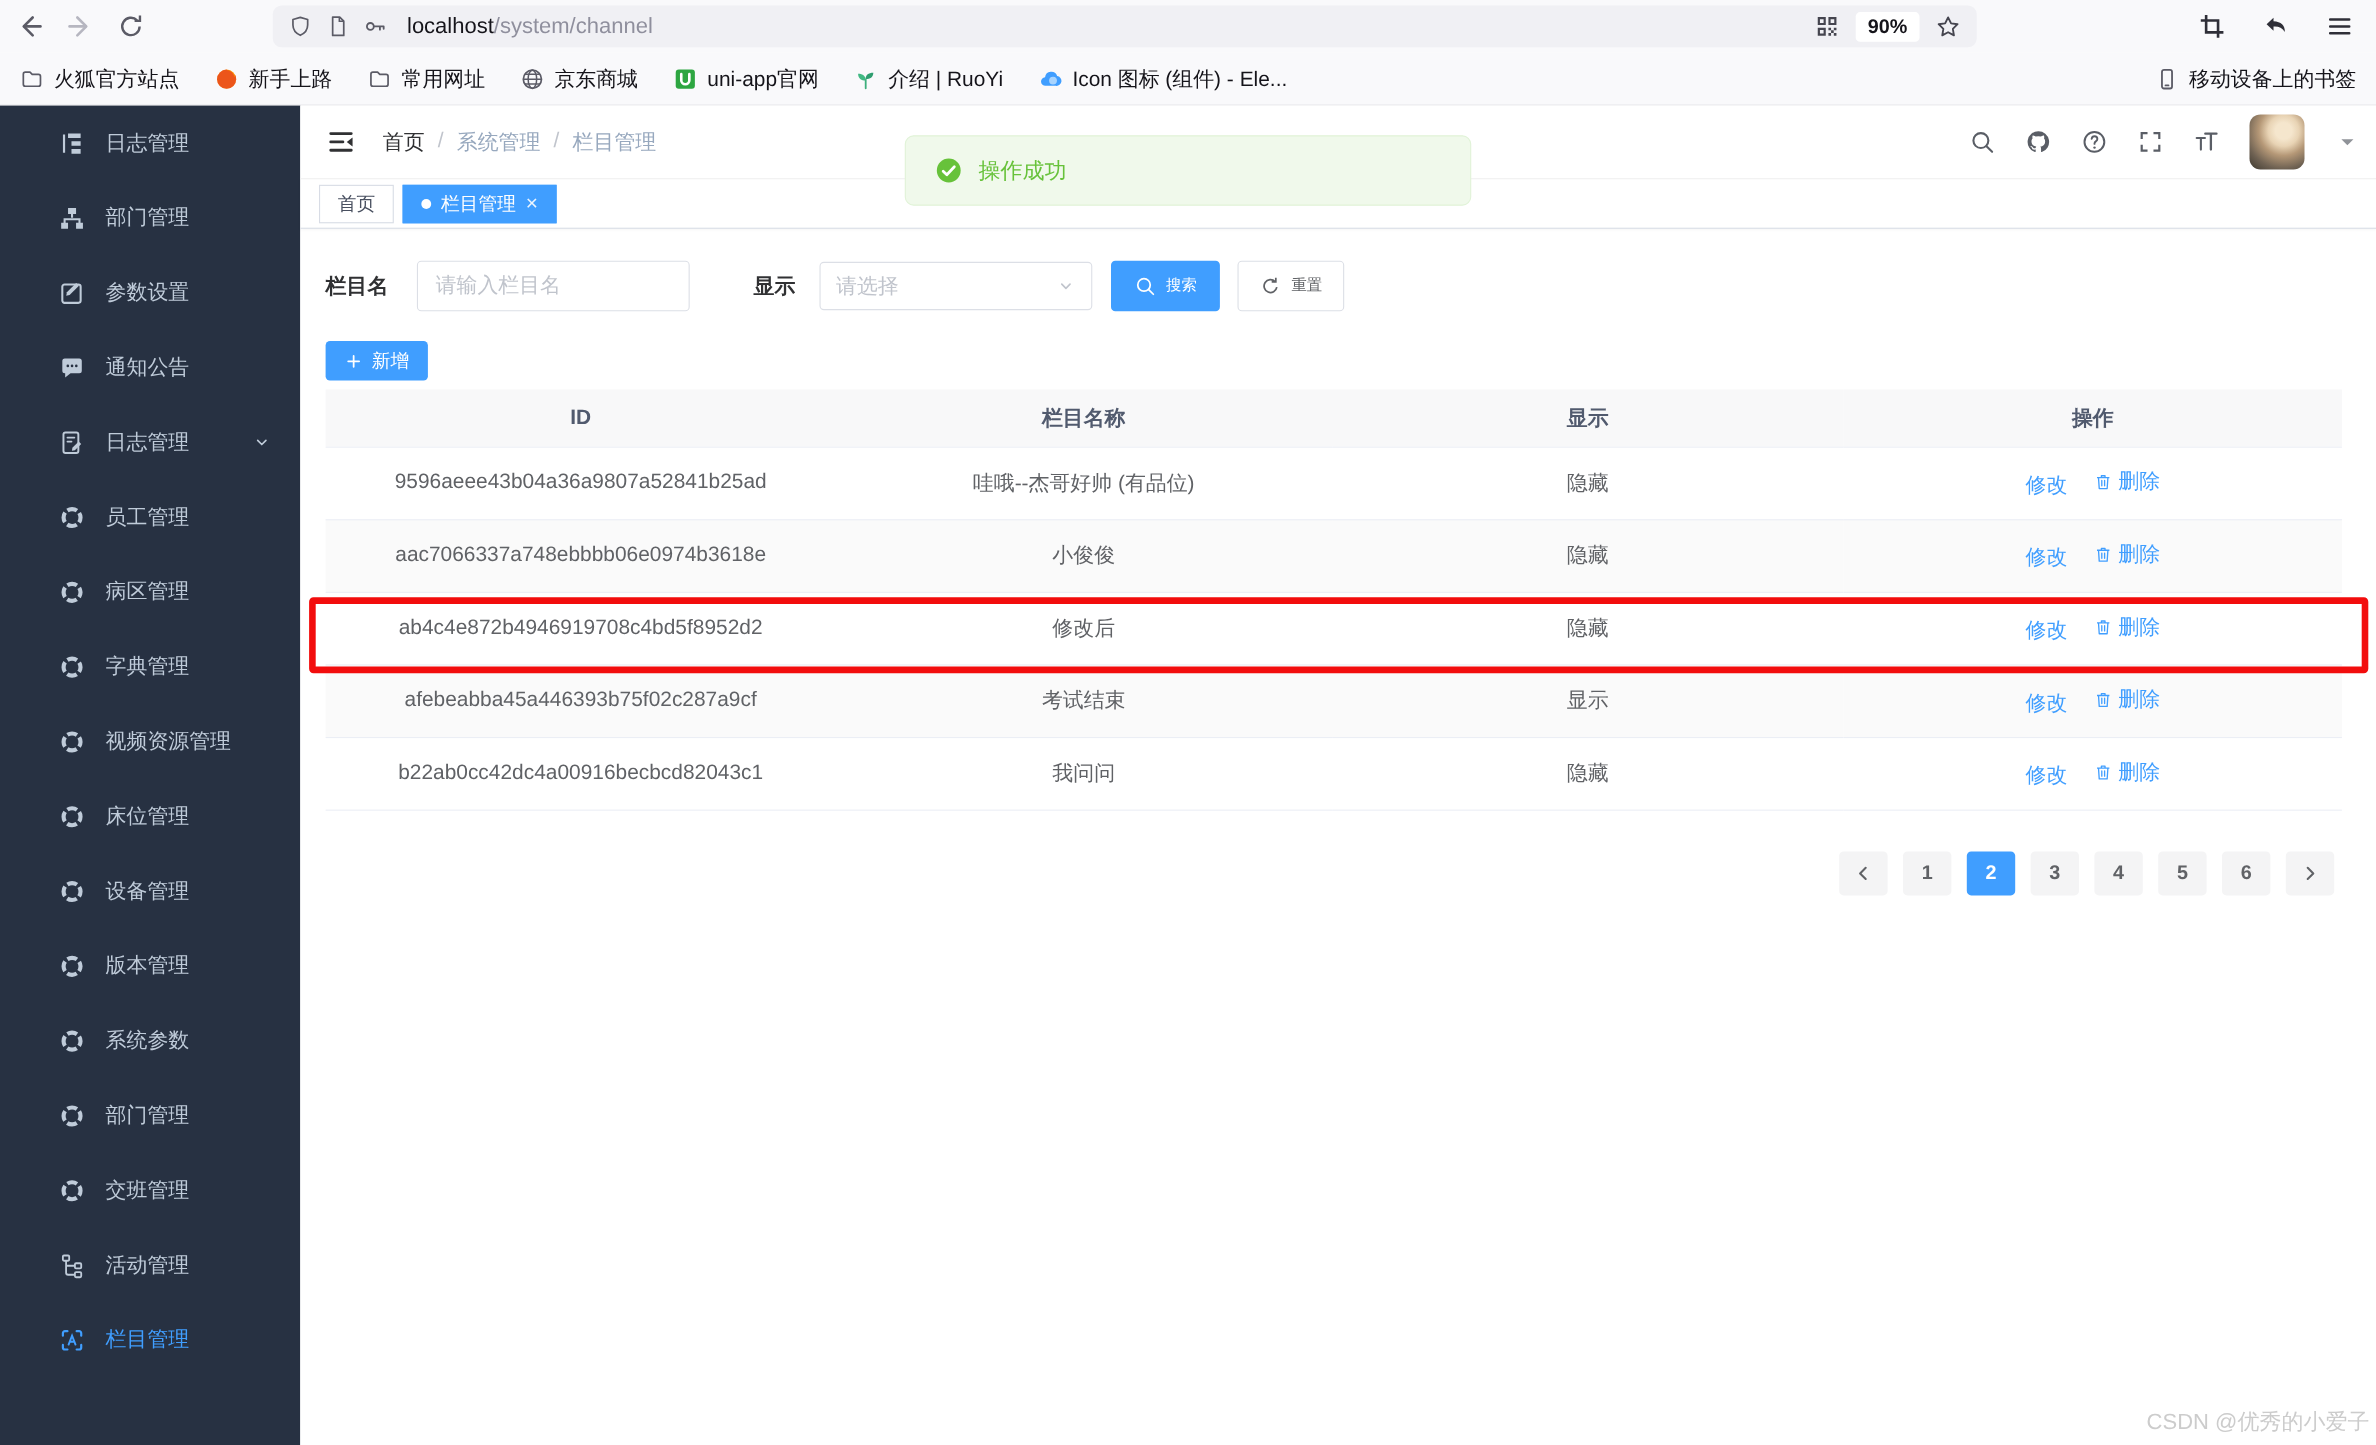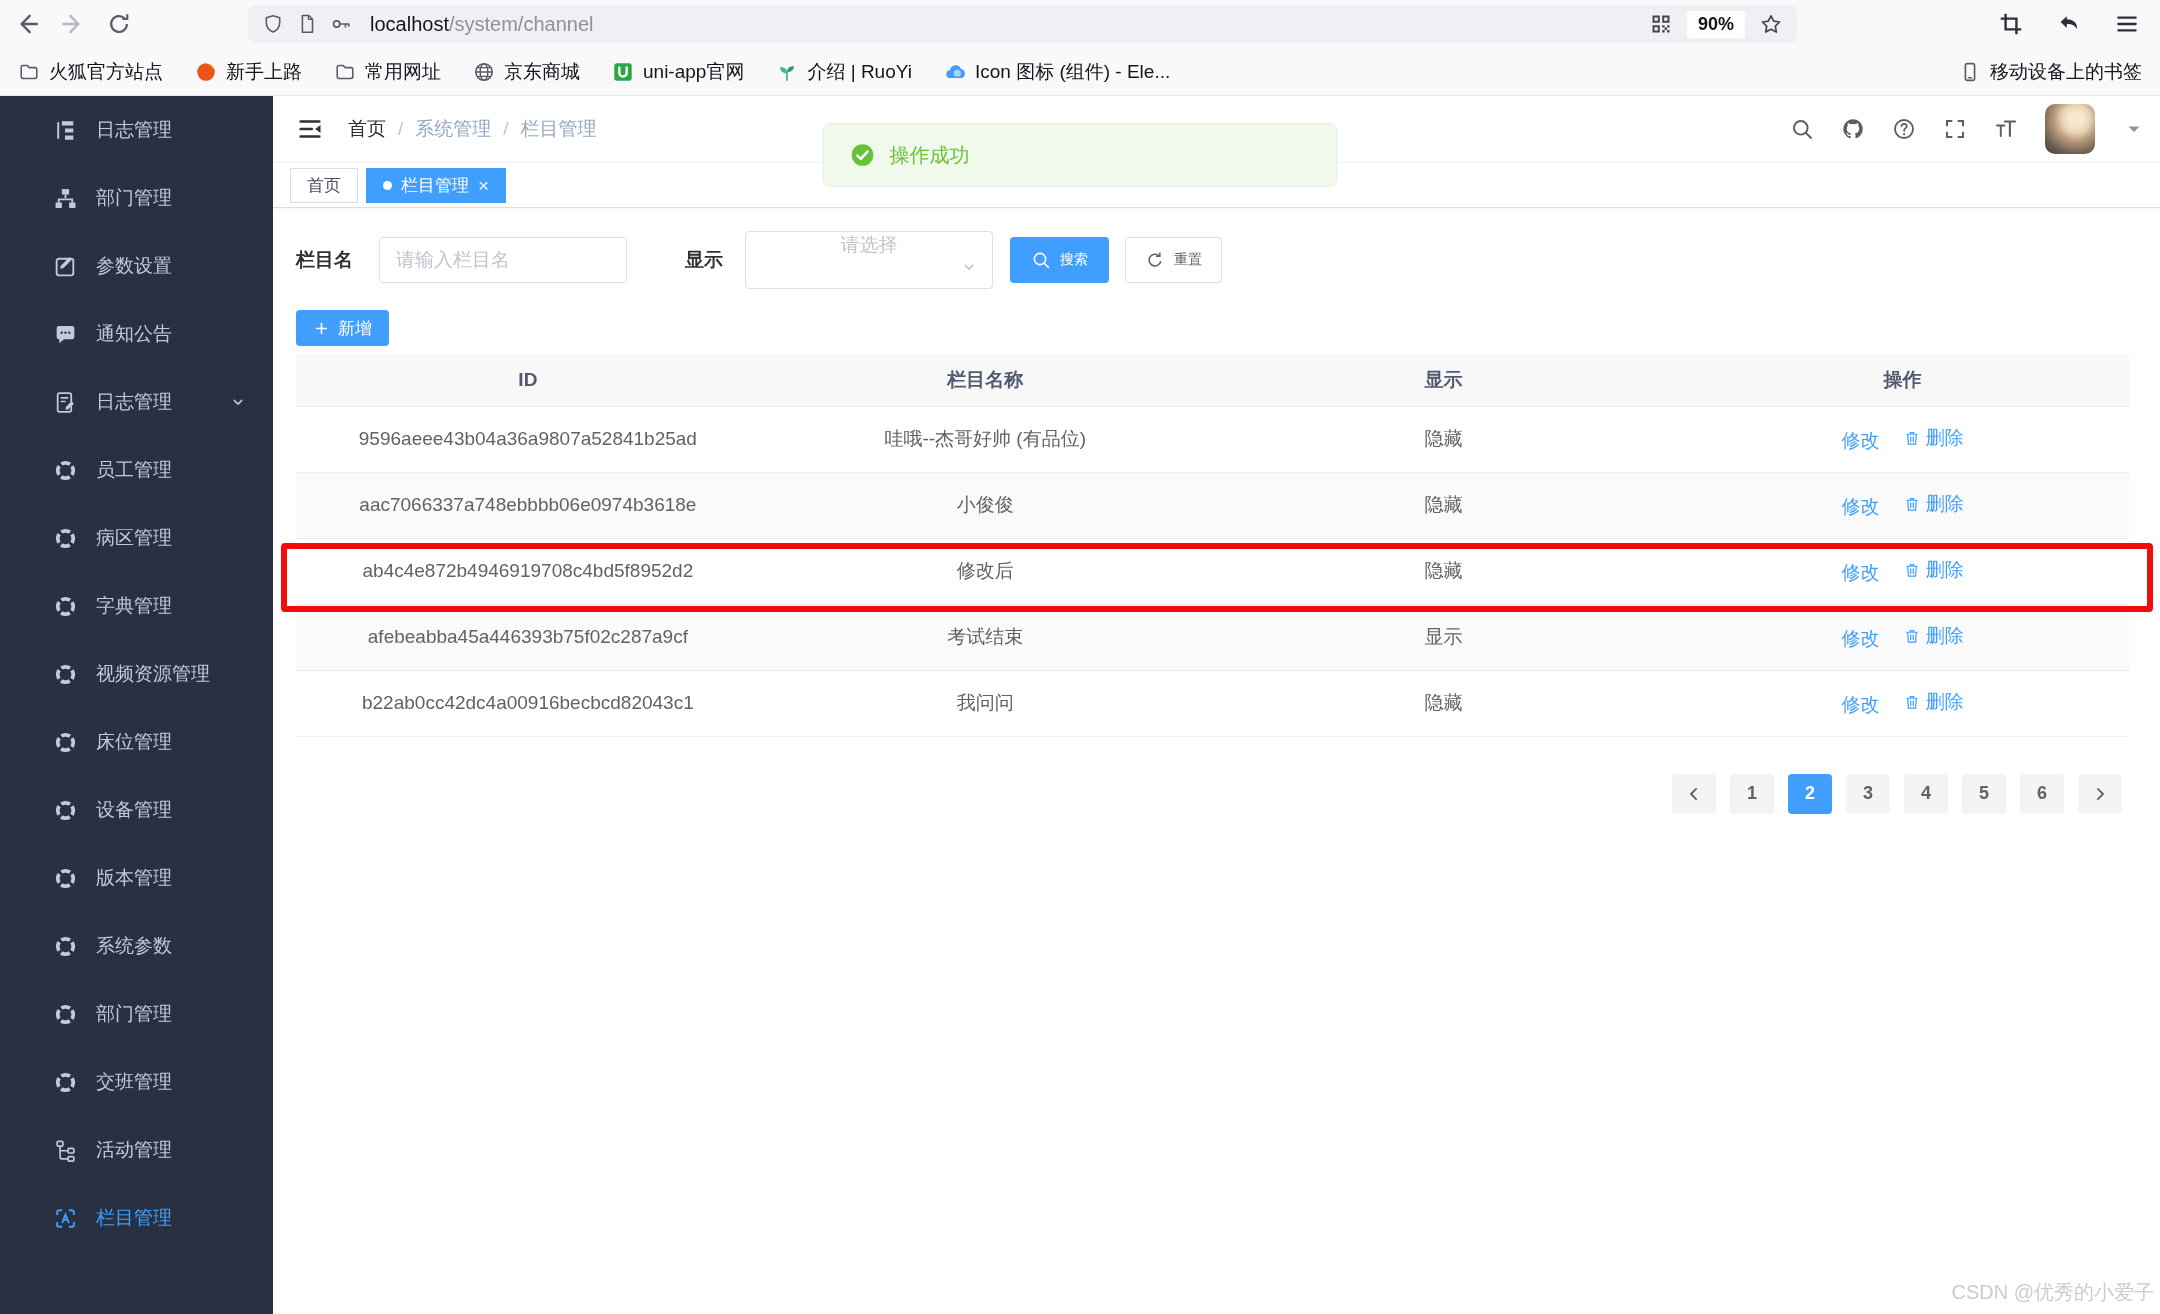--- a/index.html
+++ b/index.html
@@ -71,22 +71,22 @@
            padding:0 26px; gap:14px; color:#67c23a; font-size:20px; }
   .toast .ico { width:26px; height:26px; }
 
   
   .content { padding:0 31px 0 23px; position:relative; }
   .filter-row { margin-top:29px; height:46px; display:flex; align-items:center; }
   .f-label { font-size:19px; font-weight:bold; color:#303133; white-space:nowrap; }
   .f-input { width:248px; height:46px; border:1px solid #dcdfe6; border-radius:4px; margin-left:26px; padding:0 16px;
              font-size:19px; color:#606266; background:#fff; outline:none; font-family:inherit; }
   .f-input::placeholder { color:#c0c4cc; }
-  .f-select { width:248px; height:58px; border:1px solid #dcdfe6; border-radius:4px; margin-left:22px; display:flex;
-              align-items:center; padding:0 14px; cursor:pointer; background:#fff;flex-direction:column; }
+  .f-select { width:248px; height:44px; border:1px solid #dcdfe6; border-radius:4px; margin-left:22px; display:flex;
+              align-items:center; padding:0 14px; cursor:pointer; background:#fff; }
   .f-select .ph { font-size:19px; color:#c0c4cc; }
   .f-select .ico { margin-left:auto; width:18px; height:18px; color:#c0c4cc; }
   .lbl-show { margin-left:58px; }
   .btn { height:46px; border-radius:4px; display:flex; align-items:center; gap:9px; font-size:14px; cursor:pointer; border:none; }
   .btn .ico { width:20px; height:20px; }
   .btn-primary { background:#409eff; color:#fff; padding:0 21px; margin-left:17px; }
   .btn-plain { background:#fff; color:#606266; border:1px solid #dcdfe6; padding:0 19px; margin-left:16px; }
   .add-btn { margin-top:27px; height:36px; padding:0 17px; background:#409eff; color:#fff; border:none; border-radius:4px;
              display:inline-flex; align-items:center; gap:8px; font-size:17px; cursor:pointer; }
   .add-btn .ico { width:17px; height:17px; }

